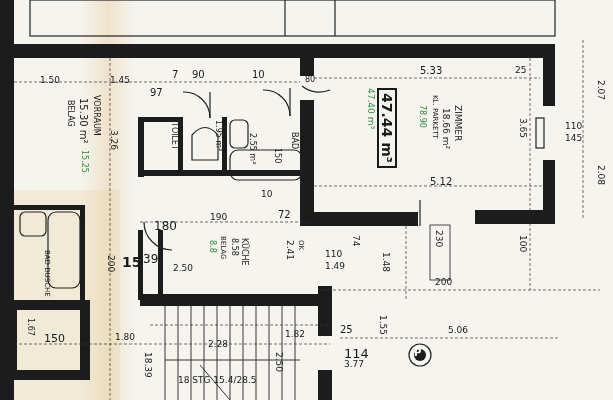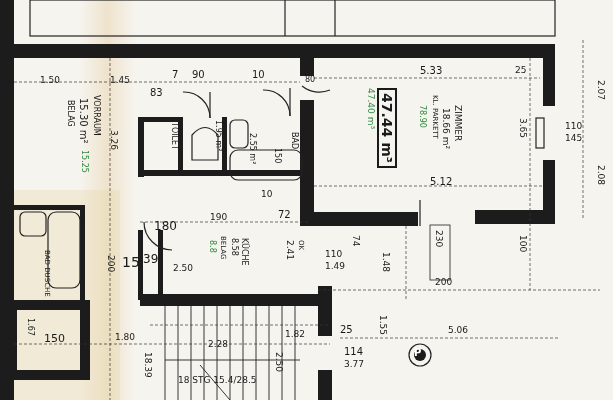--- a/index.html
+++ b/index.html
@@ -109,21 +109,21 @@
       <line x1="14" y1="344" x2="330" y2="344"></line>
       <line x1="150" y1="325" x2="330" y2="325"></line>
       <line x1="406" y1="226" x2="406" y2="300"></line>
     </g>
     <circle cx="420" cy="355" r="11" fill="none" stroke="#222" stroke-width="1.2"></circle>
     <circle cx="420" cy="355" r="6" fill="#1c1c1c"></circle>
   </svg>
 
   <span class="lbl" style="left:40px;top:76px;font-size:9px">1.50</span>
   <span class="lbl" style="left:110px;top:76px;font-size:9px">1.45</span>
-  <span class="lbl" style="left:150px;top:88px;font-size:10px">83</span>
+  <span class="lbl" style="left:150px;top:88px;font-size:10px">97</span>
   <span class="lbl" style="left:172px;top:70px;font-size:10px">7</span>
   <span class="lbl" style="left:192px;top:70px;font-size:10px">90</span>
   <span class="lbl" style="left:252px;top:70px;font-size:10px">10</span>
   <span class="lbl" style="left:305px;top:76px;font-size:8px">80</span>
   <span class="lbl" style="left:420px;top:66px;font-size:10px">5.33</span>
   <span class="lbl" style="left:430px;top:177px;font-size:10px">5.12</span>
 
   <span class="lbl" style="left:515px;top:66px;font-size:9px">25</span>
   <span class="lbl" style="left:565px;top:122px;font-size:9px">110</span>
   <span class="lbl" style="left:565px;top:134px;font-size:9px">145</span>
@@ -159,37 +159,37 @@
   <span class="lbl" style="left:210px;top:213px;font-size:9px">190</span>
   <span class="lbl" style="left:278px;top:210px;font-size:10px">72</span>
   <span class="lbl" style="left:173px;top:264px;font-size:9px">2.50</span>
   <span class="lbl" style="left:143px;top:253px;font-size:12px">39</span>
   <span class="lbl" style="left:154px;top:220px;font-size:12px">180</span>
   <span class="lbl v" style="left:294px;top:240px;font-size:9px;transform:rotate(90deg)">2.41</span>
   <span class="lbl v" style="left:304px;top:240px;font-size:7px;transform:rotate(90deg)">OK</span>
   <span class="lbl" style="left:261px;top:190px;font-size:9px">10</span>
 
   <span class="lbl v" style="left:50px;top:250px;font-size:7px;transform:rotate(90deg)">BAD DUSCHE</span>
-  <span class="lbl" style="left:122px;top:255px;font-size:14px;font-weight:normal">15</span>
+  <span class="lbl" style="left:122px;top:255px;font-size:14px;font-weight:bold">15</span>
   <span class="lbl v" style="left:115px;top:255px;font-size:9px;transform:rotate(90deg)">200</span>
   <span class="lbl" style="left:44px;top:333px;font-size:11px">150</span>
   <span class="lbl" style="left:115px;top:333px;font-size:9px">1.80</span>
   <span class="lbl v" style="left:152px;top:352px;font-size:9px;transform:rotate(90deg)">18.39</span>
   <span class="lbl v" style="left:34px;top:318px;font-size:8px;transform:rotate(90deg)">1.67</span>
 
   <span class="lbl" style="left:178px;top:376px;font-size:9px">18 STG 15.4/28.5</span>
   <span class="lbl" style="left:208px;top:340px;font-size:9px">2.28</span>
   <span class="lbl" style="left:285px;top:330px;font-size:9px">1.82</span>
   <span class="lbl v" style="left:283px;top:352px;font-size:9px;transform:rotate(90deg)">2.50</span>
   <span class="lbl" style="left:325px;top:250px;font-size:9px">110</span>
   <span class="lbl" style="left:325px;top:262px;font-size:9px">1.49</span>
   <span class="lbl v" style="left:360px;top:235px;font-size:9px;transform:rotate(90deg)">74</span>
   <span class="lbl v" style="left:390px;top:252px;font-size:9px;transform:rotate(90deg)">1.48</span>
   <span class="lbl v" style="left:443px;top:230px;font-size:9px;transform:rotate(90deg)">230</span>
   <span class="lbl" style="left:435px;top:278px;font-size:9px">200</span>
   <span class="lbl" style="left:340px;top:325px;font-size:10px">25</span>
   <span class="lbl" style="left:448px;top:326px;font-size:9px">5.06</span>
-  <span class="lbl" style="left:344px;top:347px;font-size:10px">114</span>
+  <span class="lbl" style="left:344px;top:347px;font-size:13px">114</span>
   <span class="lbl" style="left:344px;top:360px;font-size:9px">3.77</span>
   <span class="lbl v" style="left:387px;top:315px;font-size:9px;transform:rotate(90deg)">1.55</span>
 
   <span class="lbl" style="left:414px;top:348px;font-size:10px;color:#fff;font-weight:bold">P</span>
 </div>
 
 </body></html>

